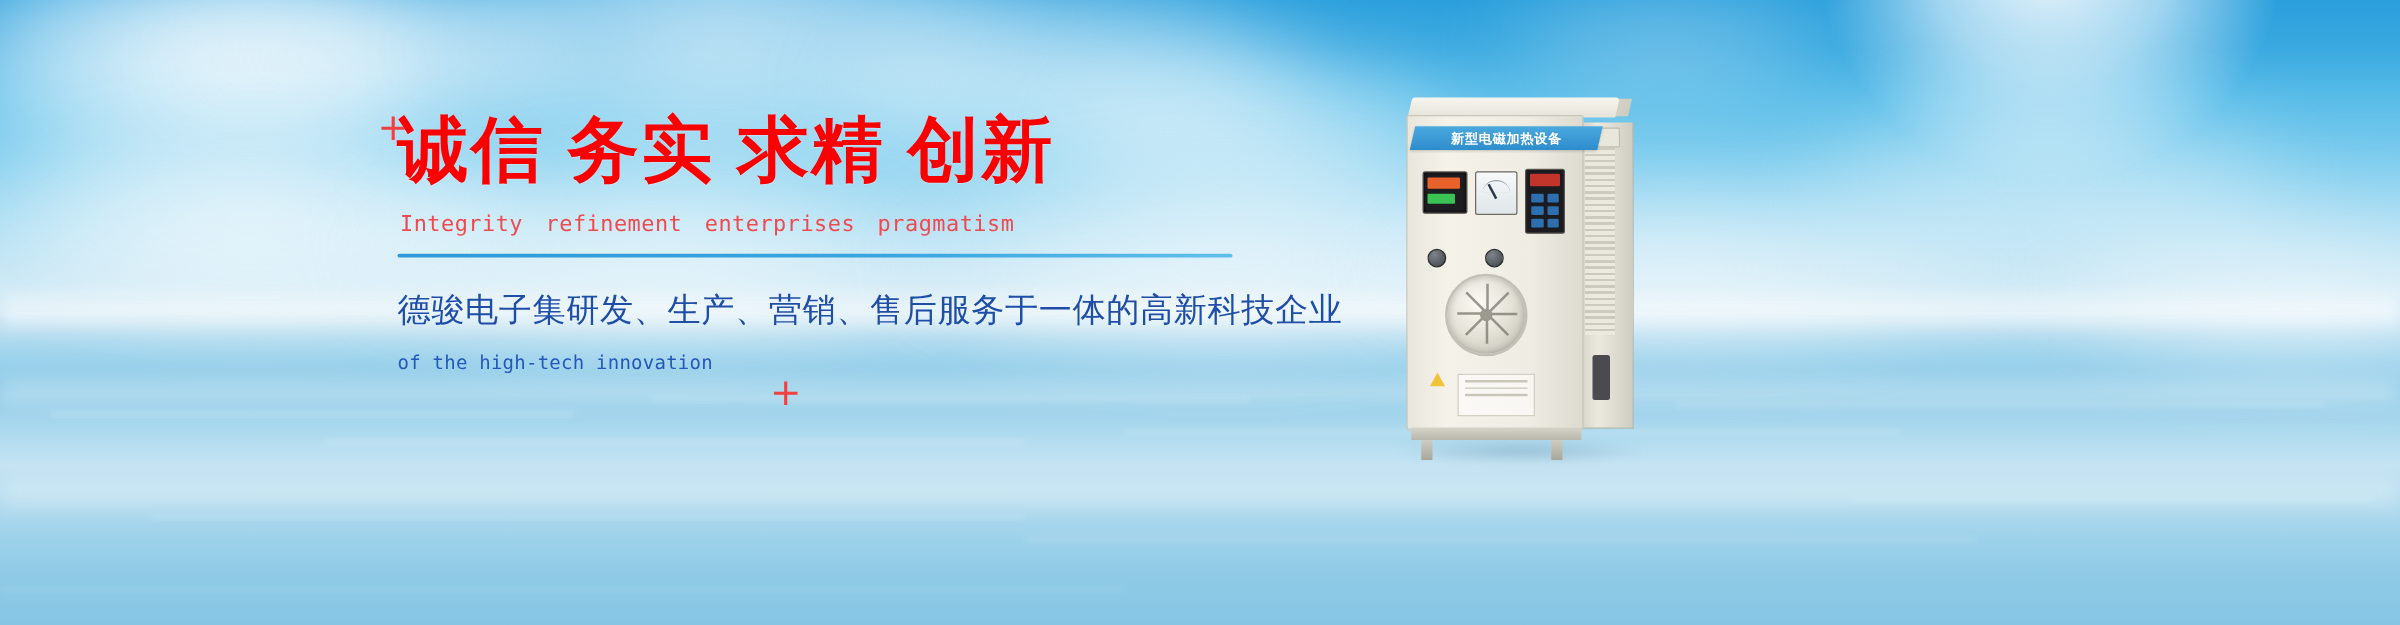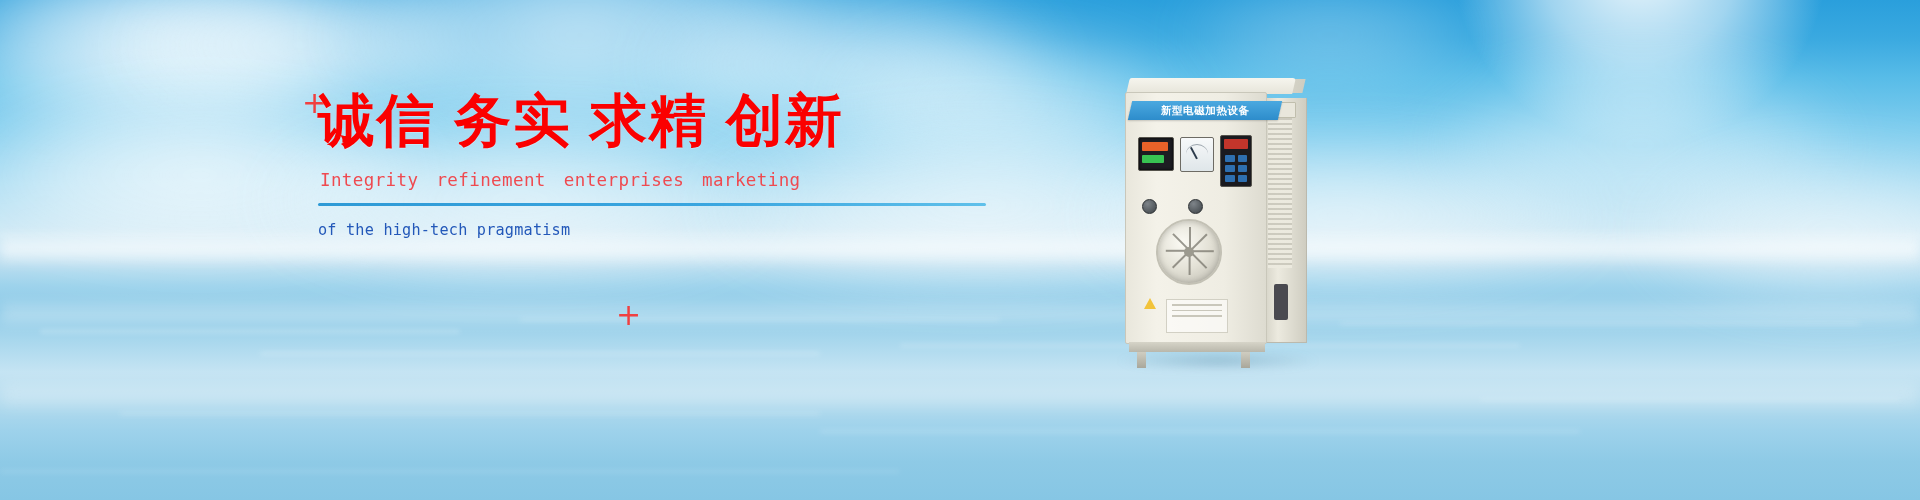--- a/index.html
+++ b/index.html
@@ -190,28 +190,29 @@
   <div class="plus plus-a">+</div>
   <div class="plus plus-b">+</div>
 
   <div class="textblock">
 
     <div class="headline">
       <span>诚信</span><span>务实</span><span>求精</span><span>创新</span>
     </div>
 
     <div class="subtitle-en">
-      <span>Integrity</span><span>refinement</span><span>enterprises</span><span>marketing</span>
+      <span>Integrity</span><span>refinement</span><span>enterprises</span><span>pragmatism</span>
     </div>
 
     <div class="divider"></div>
 
+    <div class="cn-line">德骏电子集研发、生产、营销、售后服务于一体的高新科技企业</div>
 
     <div class="en-desc">
-      <div>of the high-tech pragmatism</div>
+      <div>of the high-tech innovation</div>
     </div>
 
   </div>
 
   <div class="mach-shadow"></div>
   <div class="machine">
     <div class="mach-topside"></div>
     <div class="mach-top"></div>
     <div class="mach-side">
       <div class="vent" style="left:2px;top:20px;width:24px;height:150px;"></div>

